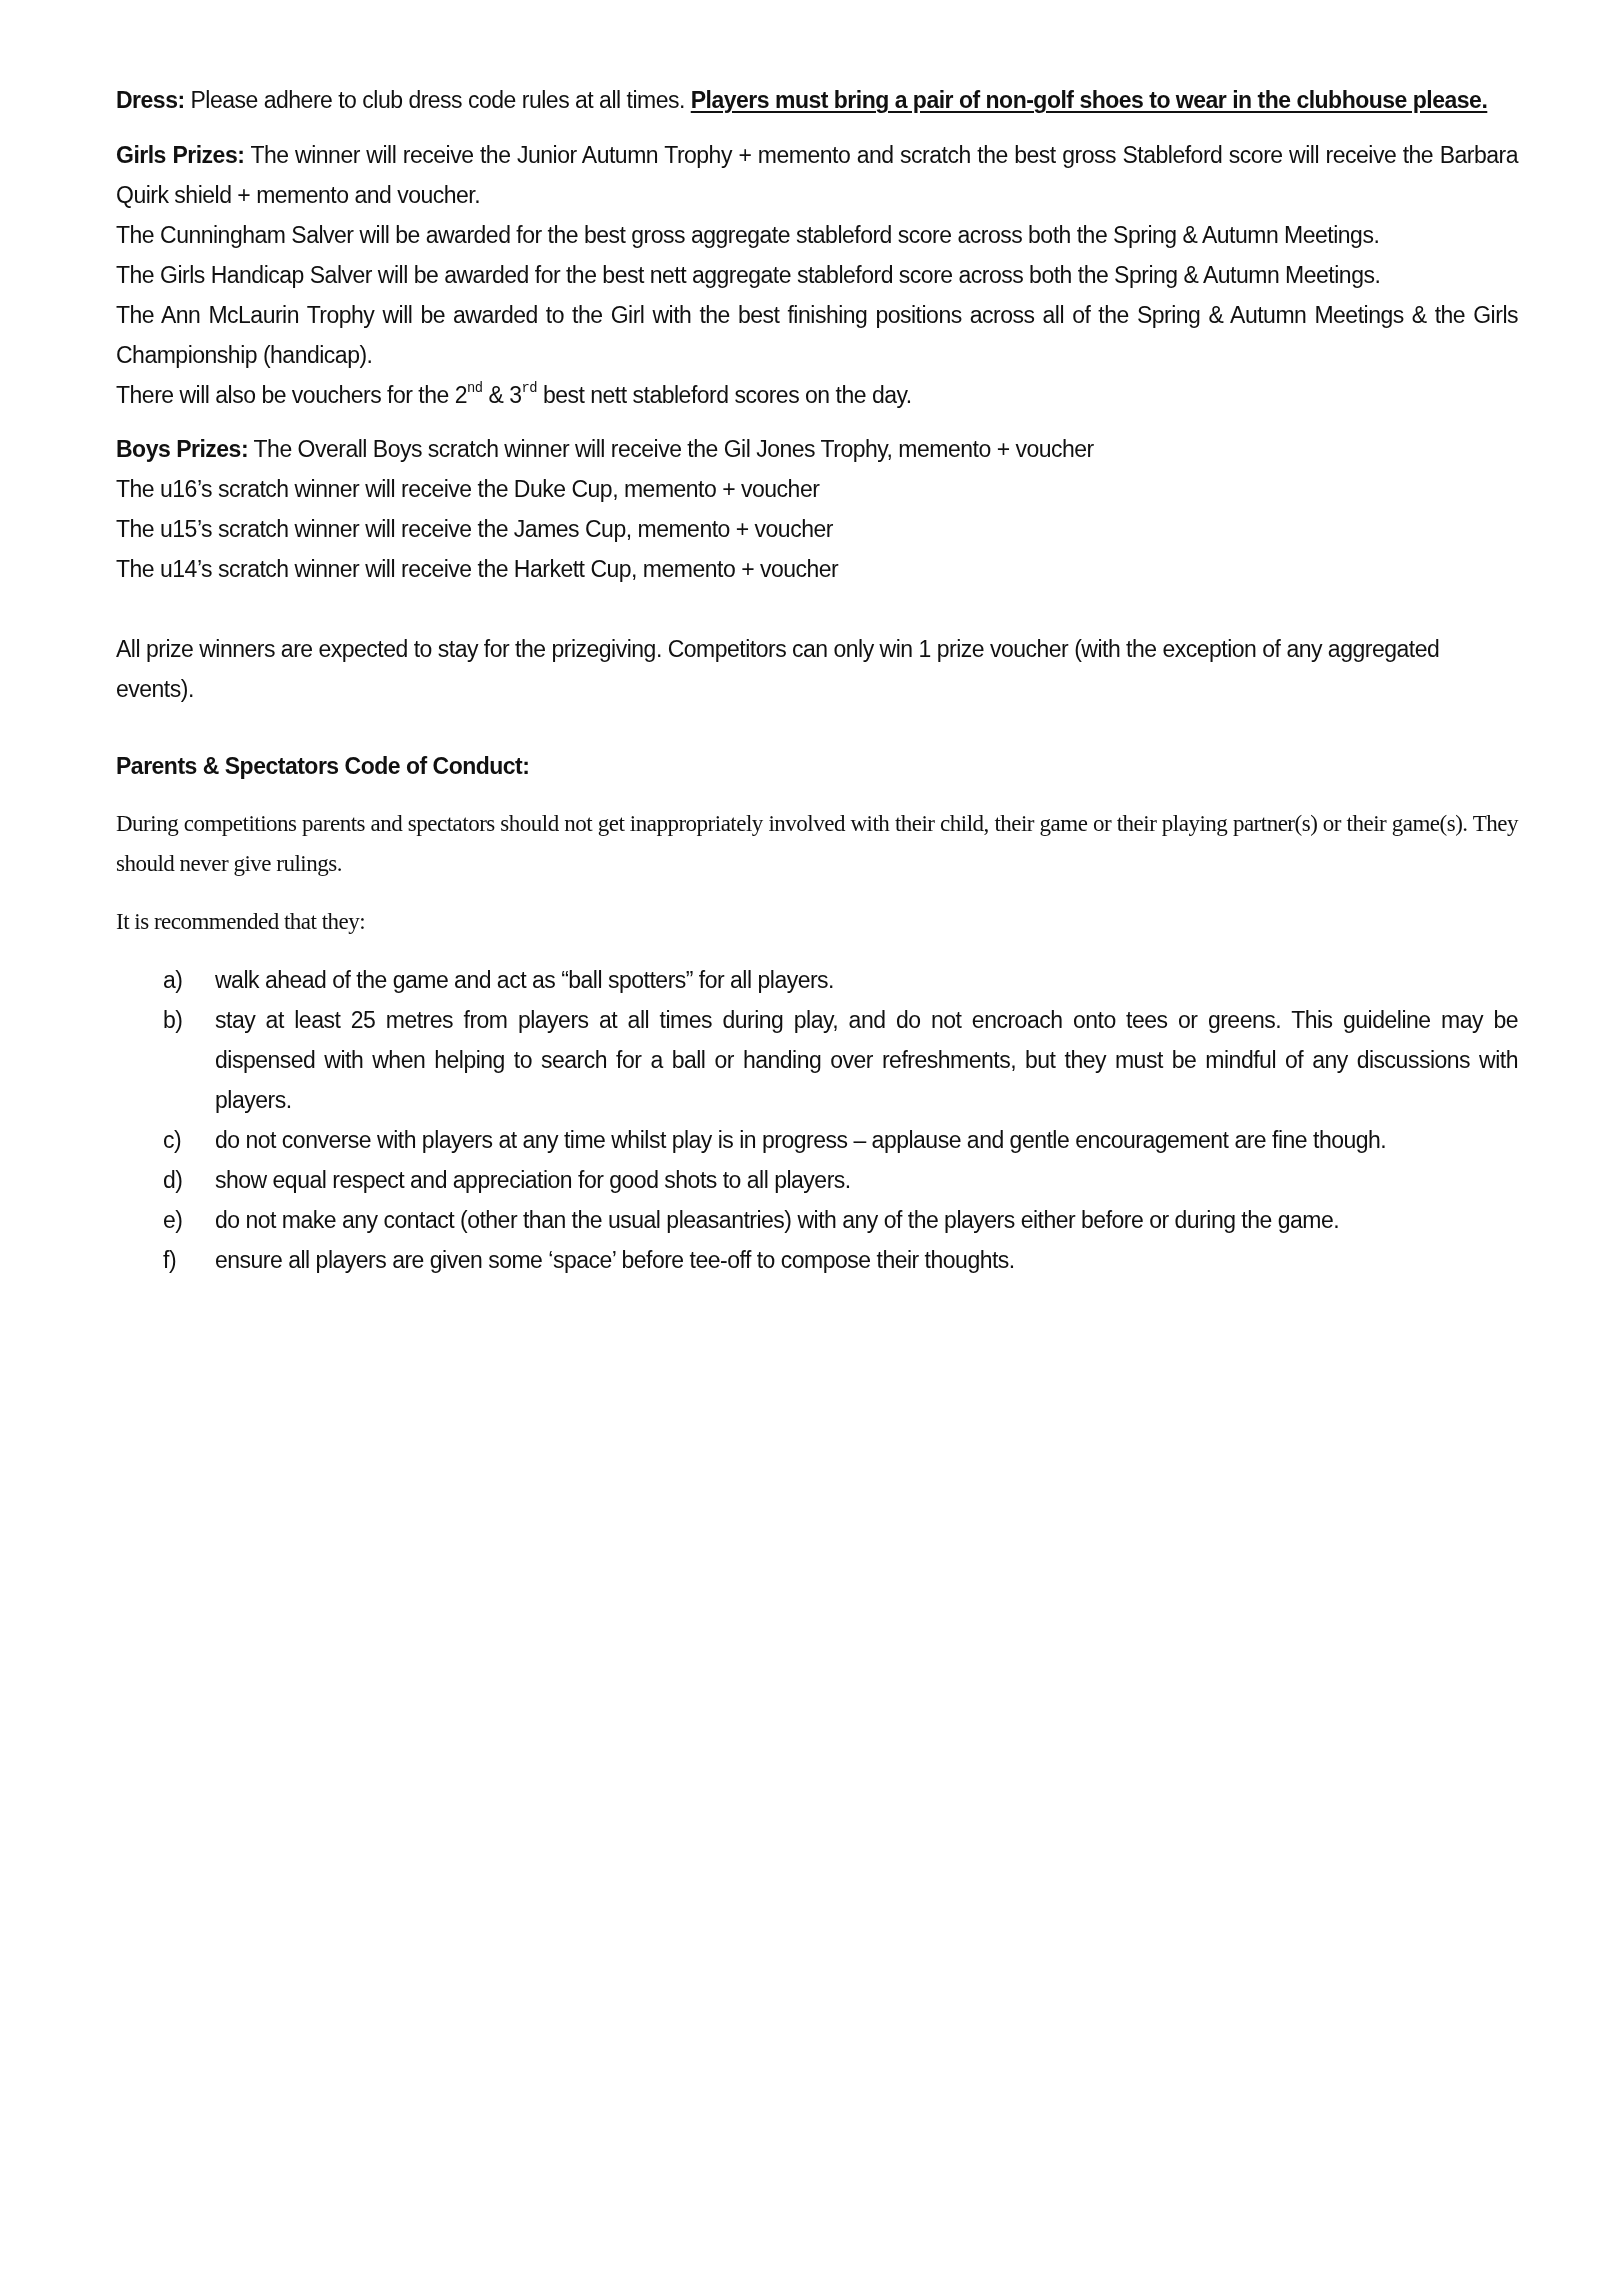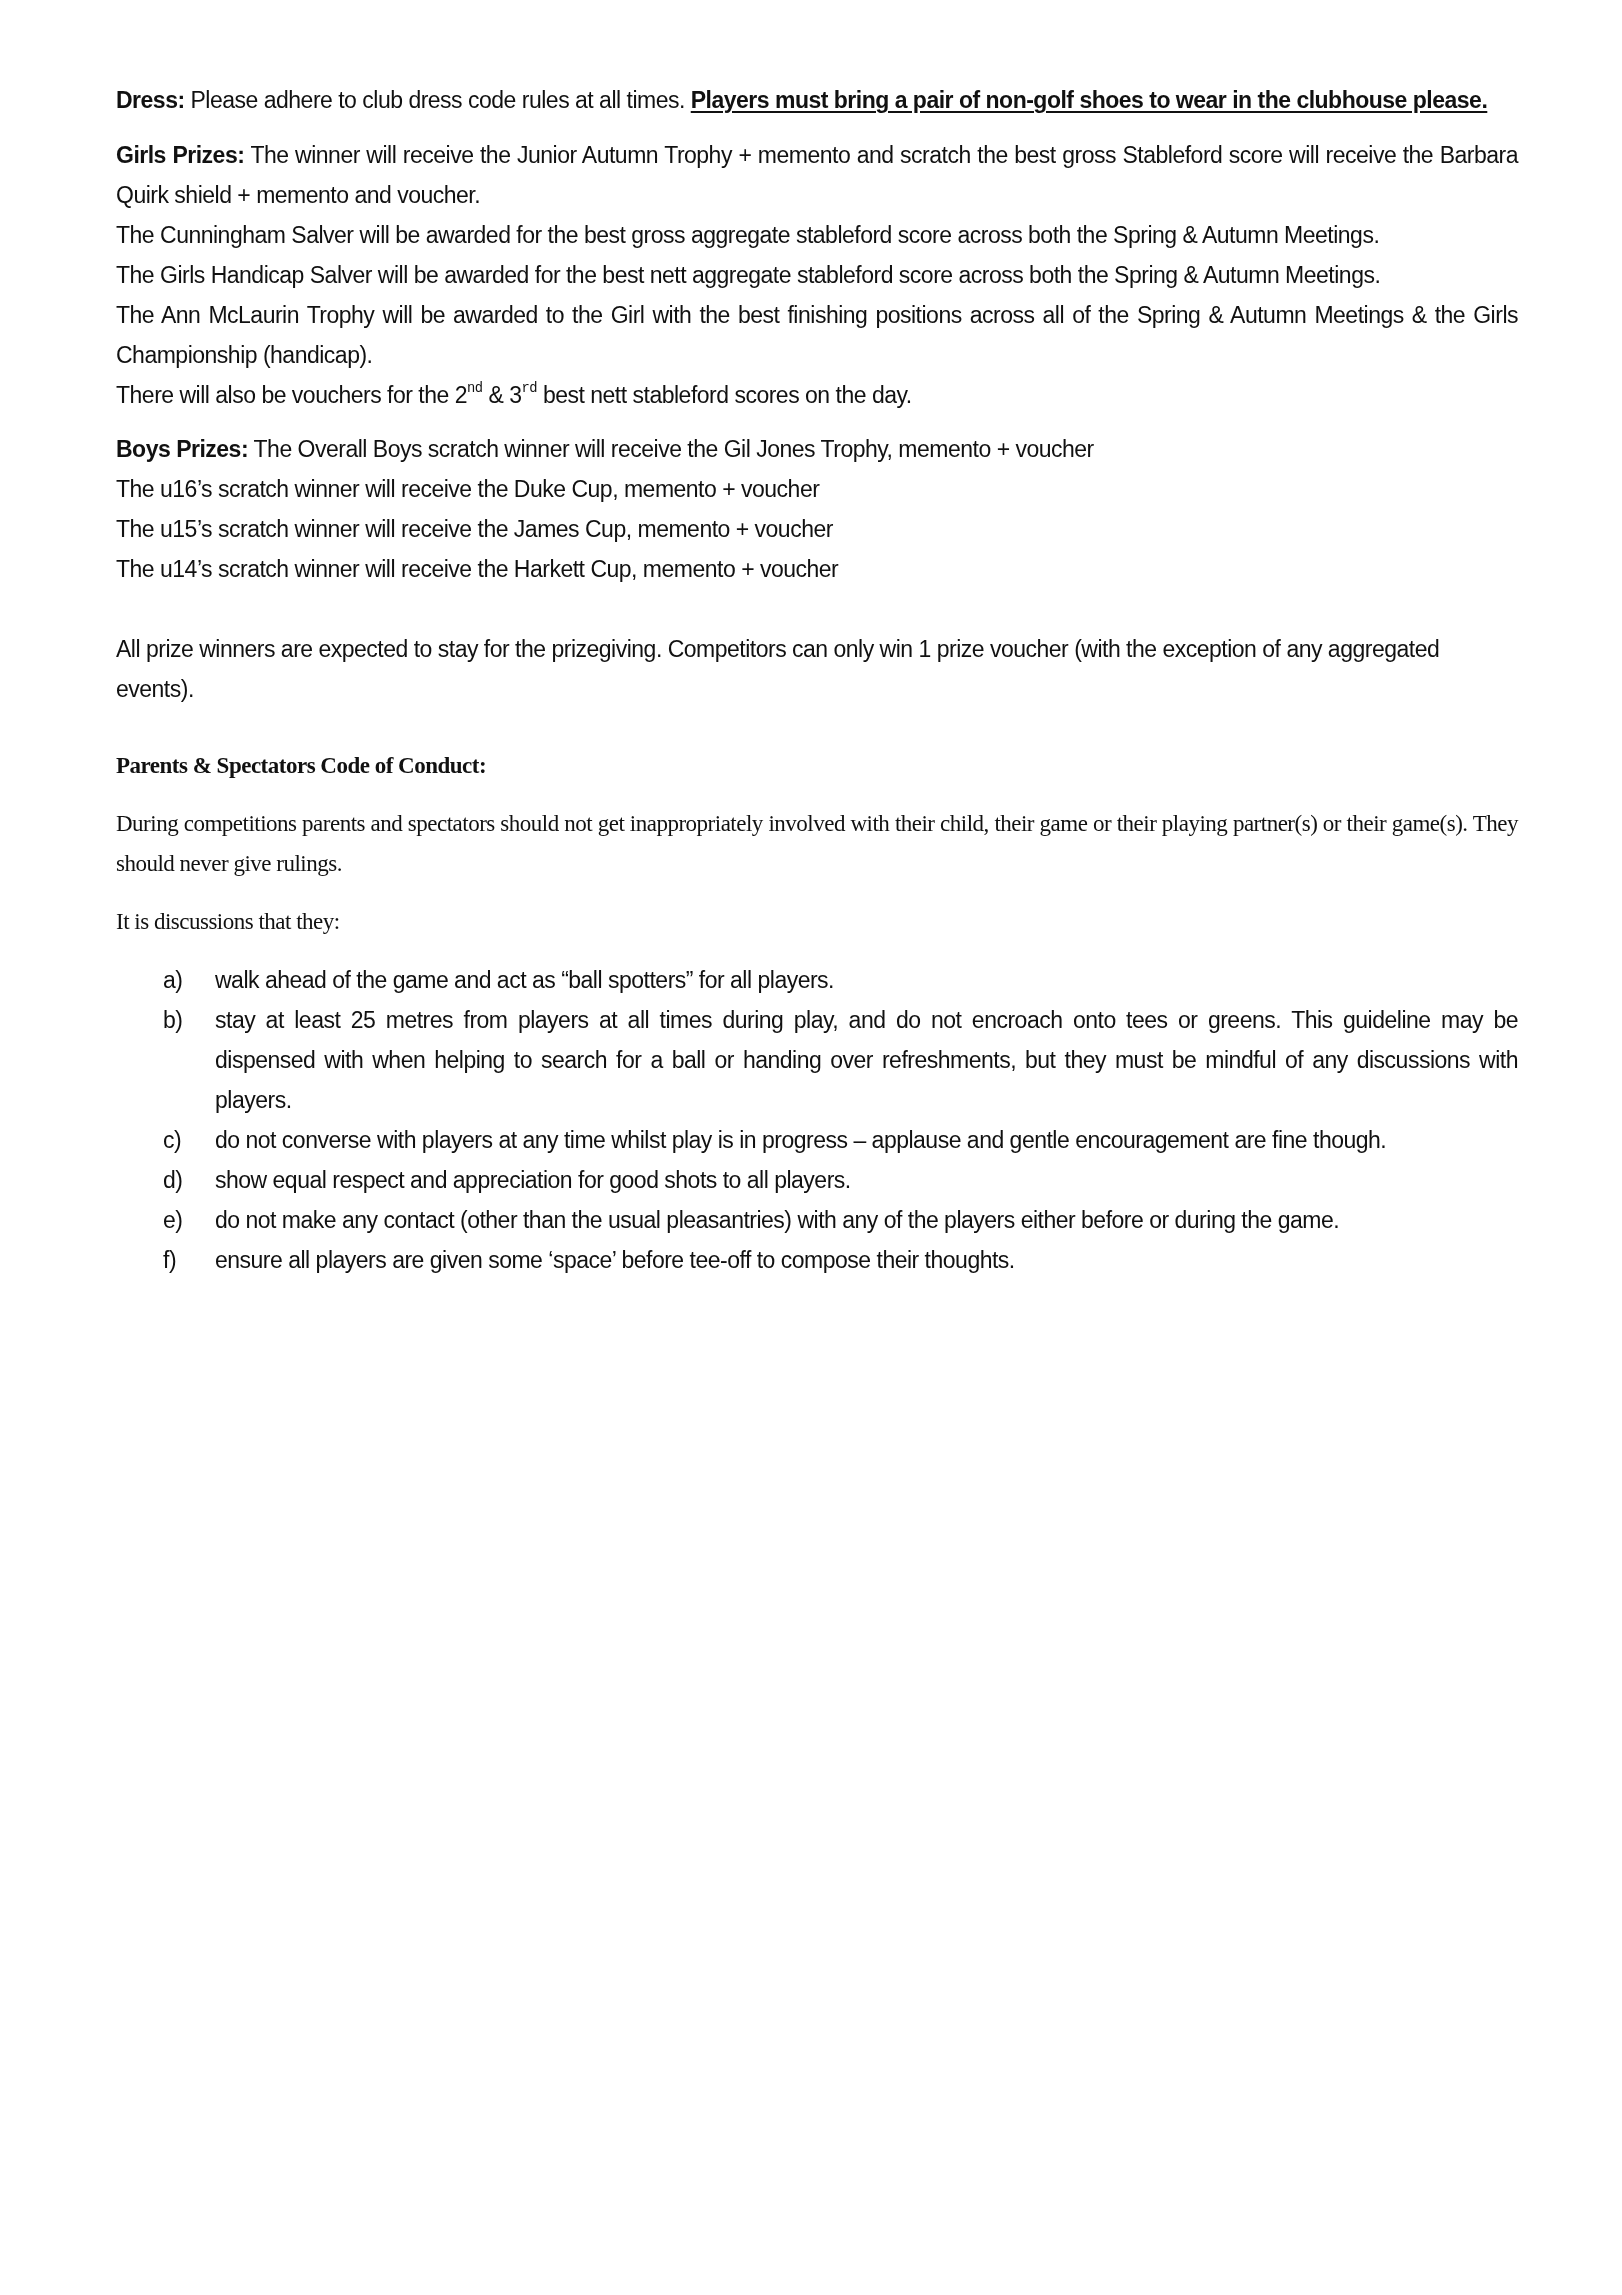--- a/index.html
+++ b/index.html
@@ -26,21 +26,21 @@
     }
     .para {
       margin: 0;
     }
     .justify {
       text-align: justify;
     }
     .gap-s { margin-top: 14.6px; }
     .gap-m { margin-top: 18px; font-family: Liberation Serif, serif; }
     .gap-l { margin-top: 40px; }
-    .gap-xl { margin-top: 37px; font-family: Liberation Serif, serif; }
+    .gap-xl { margin-top: 37px; }
     b, .bold { font-weight: bold; }
     .bu {
       font-weight: bold;
       text-decoration: underline;
       text-decoration-thickness: 2.4px;
       text-underline-offset: 3.2px;
     }
     sup {
       font-size: 60%;
       line-height: 0;
@@ -87,21 +87,21 @@
     <span class="line"><span class="bold">Boys Prizes:</span><span> The Overall Boys scratch winner will receive the Gil Jones Trophy, memento + voucher</span></span>
     <span class="line">The u16’s scratch winner will receive the Duke Cup, memento + voucher</span>
     <span class="line">The u15’s scratch winner will receive the James Cup, memento + voucher</span>
     <span class="line">The u14’s scratch winner will receive the Harkett Cup, memento + voucher</span>
   </div>
 
   <p class="para gap-l">All prize winners are expected to stay for the prizegiving. Competitors can only win 1 prize voucher (with the exception of any aggregated events).</p>
 
   <p class="para gap-xl bold">Parents &amp; Spectators Code of Conduct:</p>
   <p class="para gap-m justify">During competitions parents and spectators should not get inappropriately involved with their child, their game or their playing partner(s) or their game(s). They should never give rulings.</p>
-  <p class="para gap-m">It is discussions that they:</p>
+  <p class="para gap-m">It is recommended that they:</p>
 
   <ol class="alpha">
     <li><span class="marker">a)</span><span>walk ahead of the game and act as “ball spotters” for all players.</span></li>
     <li><span class="marker">b)</span><span>stay at least 25 metres from players at all times during play, and do not encroach onto tees or greens. This guideline may be dispensed with when helping to search for a ball or handing over refreshments, but they must be mindful of any discussions with players.</span></li>
     <li><span class="marker">c)</span><span>do not converse with players at any time whilst play is in progress – applause and gentle encouragement are fine though.</span></li>
     <li><span class="marker">d)</span><span>show equal respect and appreciation for good shots to all players.</span></li>
     <li><span class="marker">e)</span><span>do not make any contact (other than the usual pleasantries) with any of the players either before or during the game.</span></li>
     <li><span class="marker">f)</span><span>ensure all players are given some ‘space’ before tee-off to compose their thoughts.</span></li>
   </ol>
 

